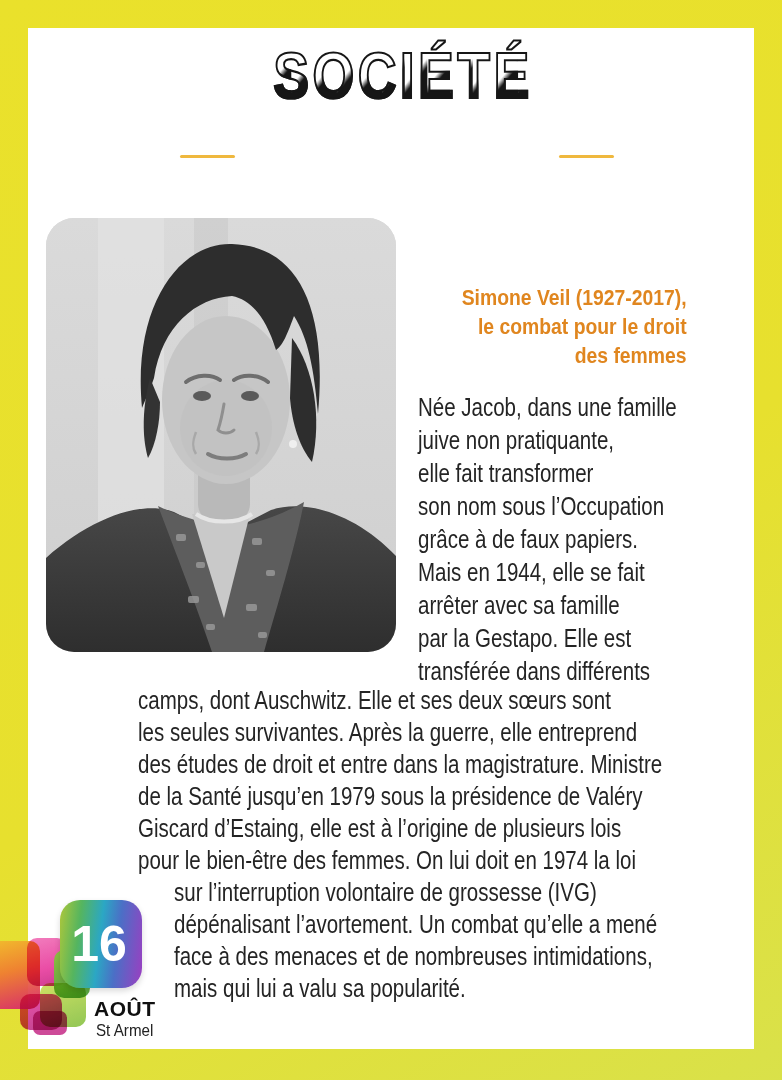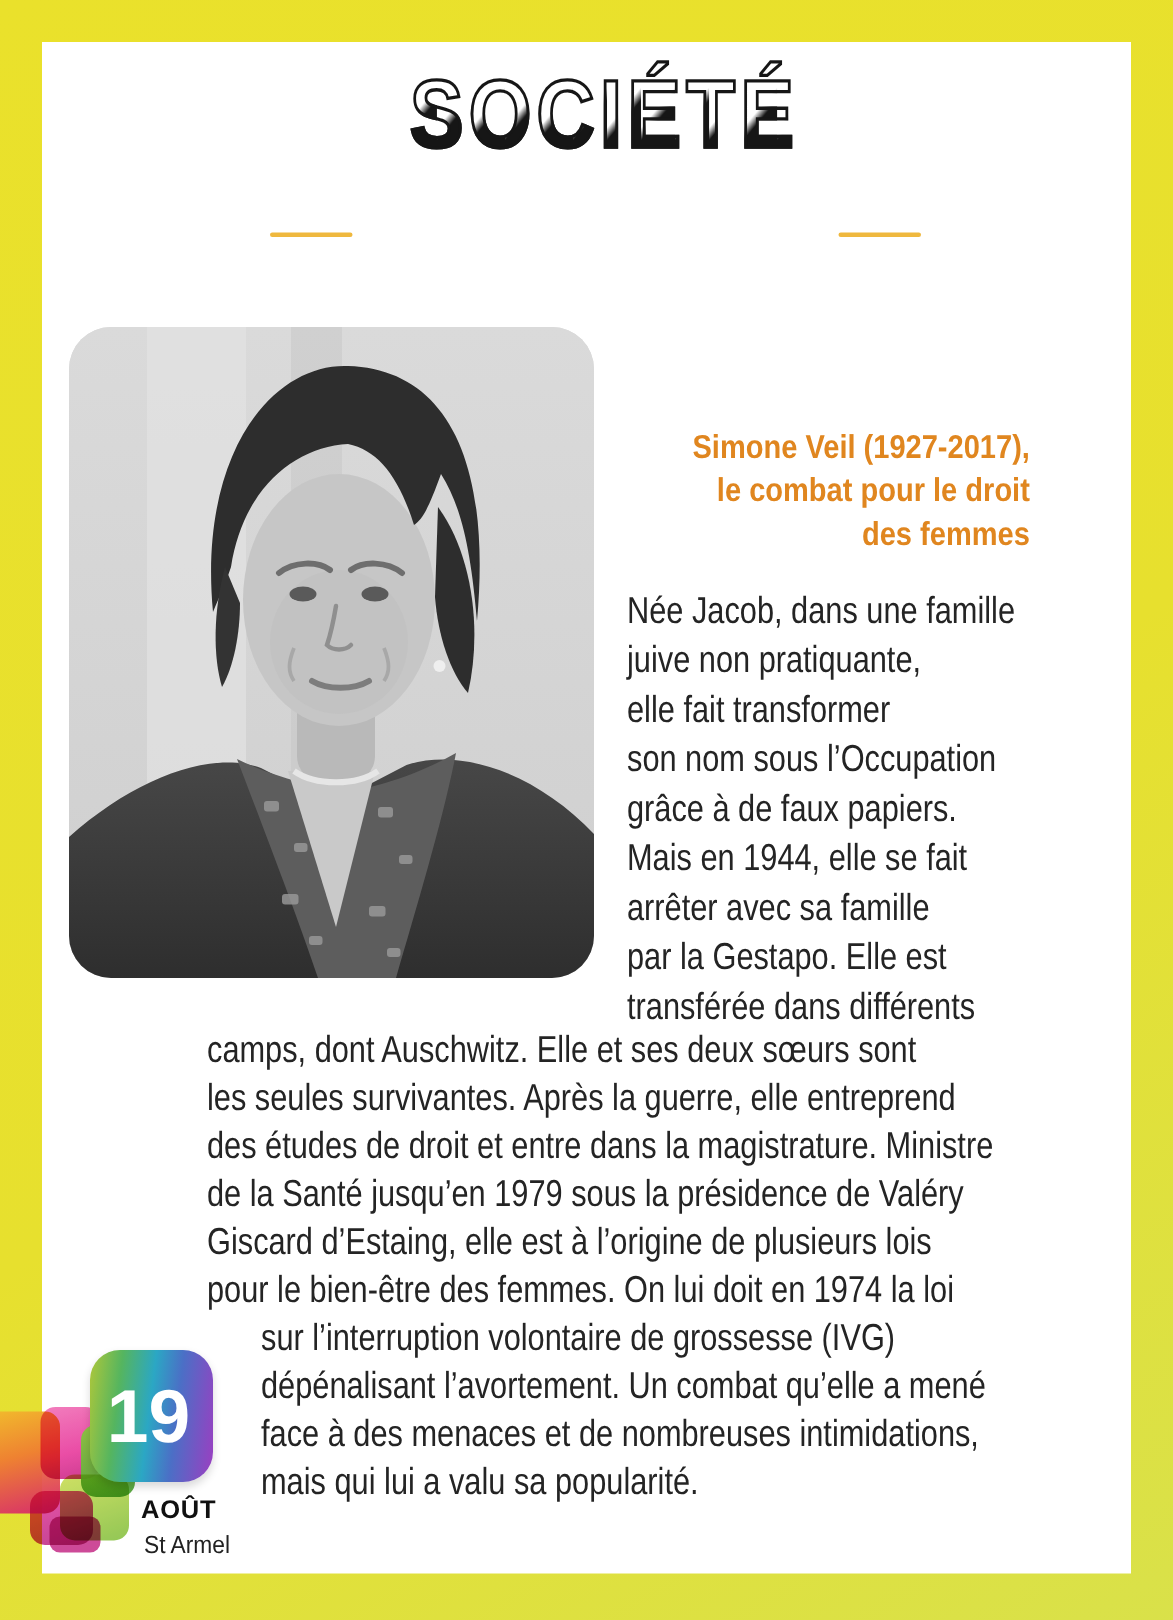--- a/index.html
+++ b/index.html
@@ -83,21 +83,21 @@
     position:absolute;left:60px;top:900px;width:82px;height:88px;z-index:4;
     border-radius:20px;
     background:linear-gradient(97deg,#aec73a 0%,#55b55f 24%,#2ba7c4 48%,#4b6fc6 68%,#9c3ec1 100%);
     box-shadow:0 3px 6px rgba(0,0,0,.15);
     color:#ffffff;font-size:50px;font-weight:700;
     display:flex;align-items:center;justify-content:center;
     padding-right:4px;box-sizing:border-box;
   }
   .month{
     position:absolute;left:94px;top:997px;z-index:5;
-    font-size:17px;font-weight:800;letter-spacing:.5px;color:#101010;
+    font-size:21px;font-weight:800;letter-spacing:.5px;color:#101010;
   }
   .saint{
     position:absolute;left:96px;top:1021px;z-index:5;
     font-size:16.5px;color:#222222;transform:scaleX(.92);transform-origin:0 0;
   }
 </style>
 </head>
 <body>
 
 <div class="frame">
@@ -192,16 +192,16 @@
       <div>face à des menaces et de nombreuses intimidations,</div>
       <div>mais qui lui a valu sa popularité.</div>
     </div>
 
   <div class="decor sq-orange"></div>
   <div class="decor sq-pink-top"></div>
   <div class="decor sq-fold"></div>
   <div class="decor sq-lime"></div>
   <div class="decor sq-magenta"></div>
   <div class="decor sq-pink-small"></div>
-  <div class="day-badge">19</div>
+  <div class="day-badge">16</div>
   <div class="month">AOÛT</div>
   <div class="saint">St Armel</div>
 </div>
 
 </body></html>

